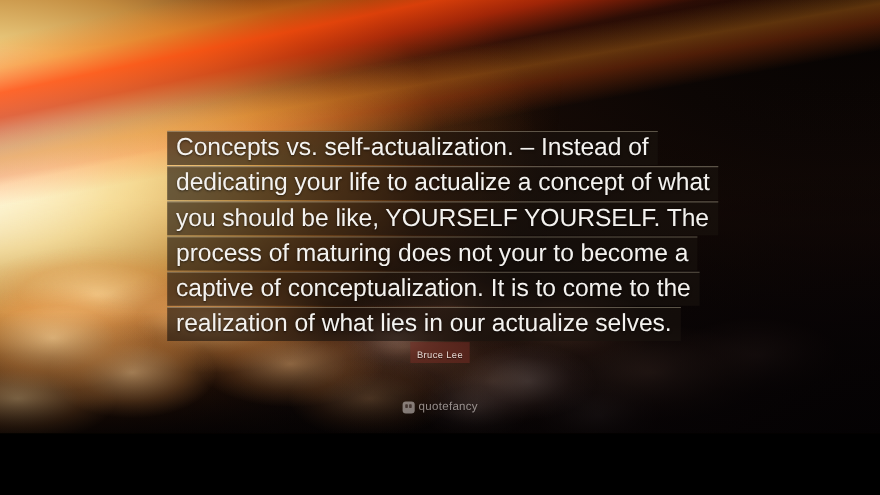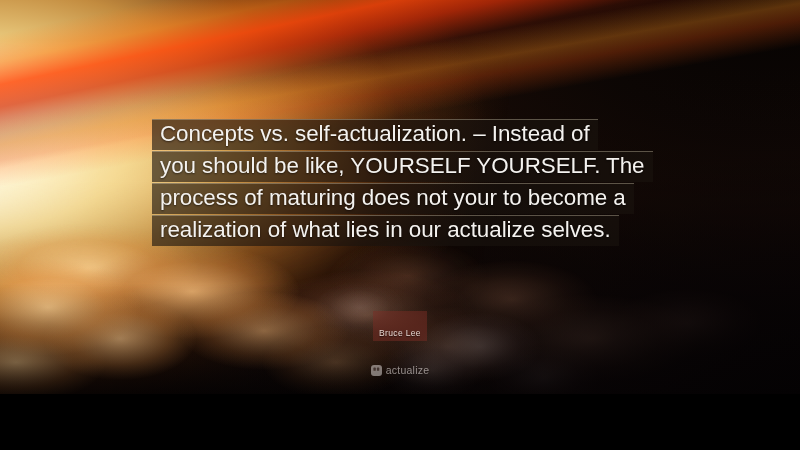--- a/index.html
+++ b/index.html
@@ -219,21 +219,21 @@
   
   #author {
     position: absolute;
     left: 0;
     right: 0;
     top: 311px;
     text-align: center;
   }
   #author .author-name {
     display: inline-block;
-    padding: 17px 6px 2px 6px;
+    padding: 6px 6px 2px 6px;
     background: rgba(122,44,36,0.50);
     color: #e8d8d2;
     font-family: "Liberation Sans", sans-serif;
     font-size: 8.5px;
     line-height: 11px;
     letter-spacing: 0.35px;
     text-shadow: 0 1px 1px rgba(0,0,0,0.6);
   }
 
   
@@ -279,32 +279,34 @@
   <div class="bg-layer bg-fireband"></div>
   <div class="bg-layer bg-ember"></div>
   <div class="bg-layer clouds-shadow"></div>
   <div class="bg-layer clouds-mid"></div>
   <div class="bg-layer clouds-warm"></div>
   <div class="bg-layer clouds-cool"></div>
   <div class="bg-layer bg-vignette"></div>
 
   <div id="quote-block">
     <span class="quote-line">Concepts vs. self-actualization. – Instead of</span>
+    <span class="quote-line">dedicating your life to actualize a concept of what</span>
     <span class="quote-line">you should be like, YOURSELF YOURSELF. The</span>
     <span class="quote-line">process of maturing does not your to become a</span>
+    <span class="quote-line">captive of conceptualization. It is to come to the</span>
     <span class="quote-line">realization of what lies in our actualize selves.</span>
   </div>
 
   <div id="author">
     <span class="author-name">Bruce Lee</span>
   </div>
 
   <div id="watermark">
     <span class="wm-badge">
       <svg width="7" height="6" viewBox="0 0 7 6" aria-hidden="true">
         <rect x="0.4" y="0.6" width="2.4" height="3.2" rx="0.6" fill="#5a4a46"></rect>
         <rect x="3.9" y="0.6" width="2.4" height="3.2" rx="0.6" fill="#5a4a46"></rect>
       </svg>
     </span>
-    <span class="wm-text">actualize</span>
+    <span class="wm-text">quotefancy</span>
   </div>
 
 </div>
 
 </body></html>

